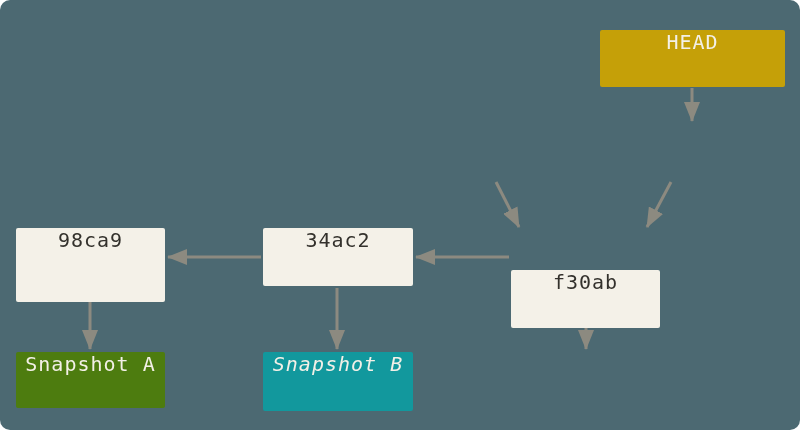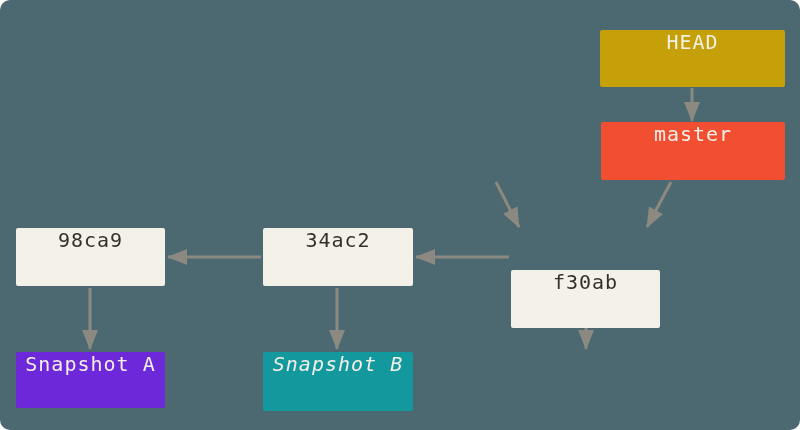--- a/index.html
+++ b/index.html
@@ -30,21 +30,21 @@
     font-size: 20px;
     letter-spacing: 1px;
     border-radius: 2px;
     box-sizing: border-box;
     white-space: nowrap;
   }
   
   .n-head    { left: 600px; top: 30px;  width: 185px; height: 57px; }
   .n-v10     { left: 410px; top: 122px; width: 185px; height: 58px; }
   .n-master  { left: 601px; top: 122px; width: 184px; height: 58px; }
-  .n-98ca9   { left: 16px;  top: 228px; width: 149px; height: 58px; }
+  .n-98ca9   { left: 16px;  top: 228px; width: 149px; height: 74px; }
   .n-34ac2   { left: 263px; top: 228px; width: 150px; height: 58px; }
   .n-f30ab   { left: 511px; top: 228px; width: 149px; height: 58px; }
   .n-snap-a  { left: 16px;  top: 352px; width: 149px; height: 56px; }
   .n-snap-b  { left: 263px; top: 352px; width: 150px; height: 59px; font-style: italic; }
   .n-snap-c  { left: 511px; top: 352px; width: 149px; height: 56px; }
   .edge { fill: none; stroke-width: 3px; }
 </style>
 </head>
 <body>
 
@@ -64,37 +64,34 @@
     <path class="edge" d="M90,288 L90,349" marker-end="url(#arrowhead)" style="stroke: rgb(140, 138, 128);"></path>
     <path class="edge" d="M337,288 L337,349" marker-end="url(#arrowhead)" style="stroke: rgb(140, 138, 128);"></path>
     <path class="edge" d="M586,288 L586,349" marker-end="url(#arrowhead)" style="stroke: rgb(140, 138, 128);"></path>
   </svg>
 
   <div class="node n-head" style="background: rgb(197, 160, 8); color: rgb(243, 240, 231);">
     <span>HEAD</span>
   </div>
 
 
-  <div class="node n-master" style="background: rgb(241, 78, 50); color: rgb(243, 240, 231);">
-    <span>master</span>
-  </div>
 
   <div class="node n-98ca9" style="background: rgb(244, 241, 232); color: rgb(51, 49, 44);">
     <span>98ca9</span>
   </div>
 
   <div class="node n-34ac2" style="background: rgb(244, 241, 232); color: rgb(51, 49, 44);">
     <span>34ac2</span>
   </div>
 
   <div class="node n-f30ab" style="background: rgb(244, 241, 232); color: rgb(51, 49, 44); margin-top: 42px;">
     <span>f30ab</span>
   </div>
 
-  <div class="node n-snap-a" style="background: #6d28d9; color: rgb(243, 240, 231);">
+  <div class="node n-snap-a" style="background: #4d7c0f; color: rgb(243, 240, 231);">
     <span>Snapshot A</span>
   </div>
 
   <div class="node n-snap-b" style="background: rgb(18, 152, 157); color: rgb(243, 240, 231);">
     <span>Snapshot B</span>
   </div>
 
 
 </div>
 

